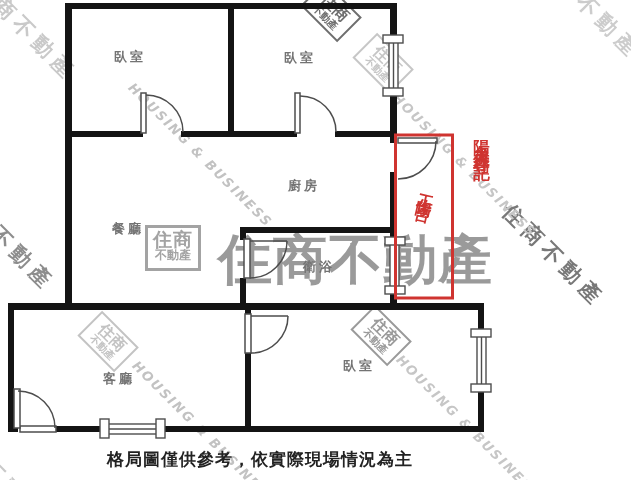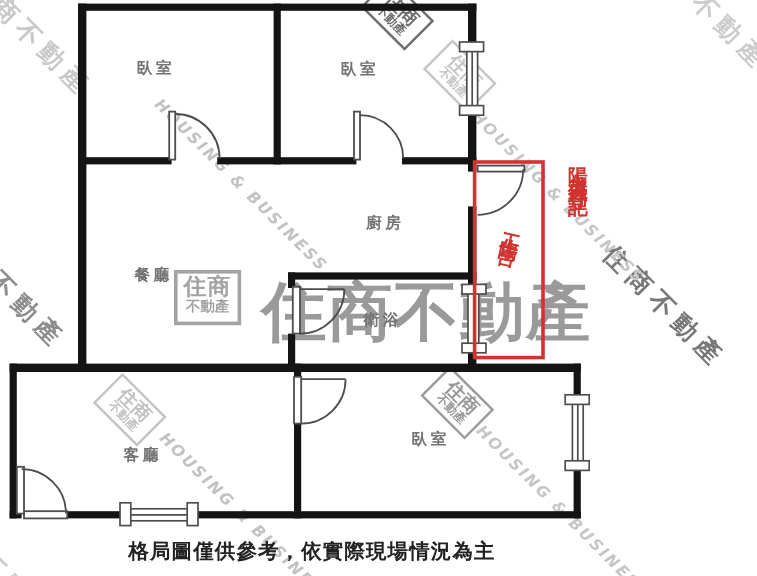--- a/index.html
+++ b/index.html
@@ -148,21 +148,21 @@
         <rect x="471" y="329" width="20" height="8"></rect>
         <rect x="471" y="384" width="20" height="8"></rect>
       </g>
     </g>
 
     <rect x="395.5" y="135" width="57" height="163" fill="none" stroke="#cf3430" stroke-width="3"></rect>
   </svg>
 
   <div class="room-label" style="left:114px;top:48px;">臥室</div>
   <div class="room-label" style="left:284px;top:49px;">臥室</div>
-  <div class="room-label" style="left:305px;top:177px;">廚房</div>
+  <div class="room-label" style="left:288px;top:177px;">廚房</div>
   <div class="room-label" style="left:112px;top:220px;font-family:Liberation Serif, serif;">餐廳</div>
   <div class="room-label" style="left:303px;top:258px;font-family:Liberation Serif, serif;">衛浴</div>
   <div class="room-label" style="left:103px;top:370px;">客廳</div>
   <div class="room-label" style="left:343px;top:357px;">臥室</div>
 
   <div class="red-vert" id="lbl-work-balcony">工作陽台</div>
   <div class="red-vert" id="lbl-balcony-note">陽台未保存登記</div>
 
   <div class="caption">格局圖僅供參考，依實際現場情況為主</div>
 </div>

